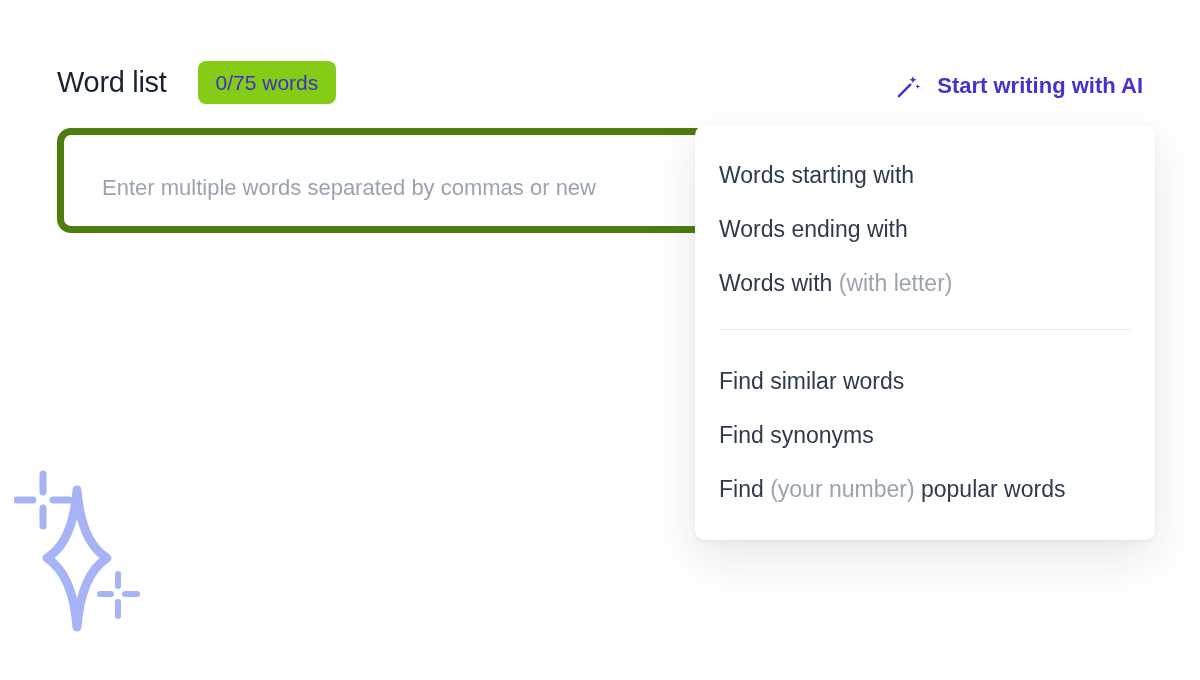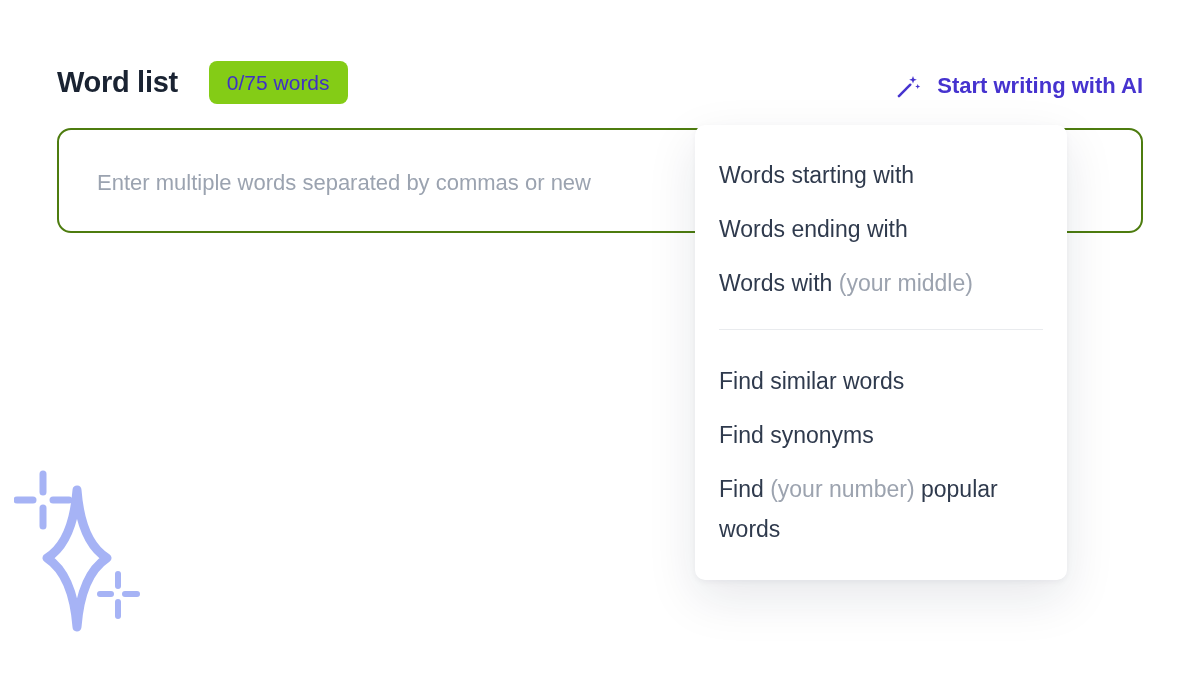--- a/index.html
+++ b/index.html
@@ -16,21 +16,21 @@
   
   .header {
     position: absolute;
     left: 57px; right: 57px; top: 58px;
     height: 48px;
     display: flex;
     align-items: center;
   }
   .page-title {
     font-size: 29px;
-    font-weight: 700;
+    font-weight: 400;
     color: #1a2332;
     letter-spacing: -0.3px;
   }
   .count-badge {
     margin-left: 31px;
     background: #84cc16;
     color: #4030c6;
     font-size: 21px;
     line-height: 1;
     padding: 11px 18px;
@@ -53,37 +53,37 @@
     margin-top: 8px;
   }
   .ai-link svg { display: block; }
 
   
   .word-input {
     position: absolute;
     left: 57px; top: 128px;
     width: 1086px;
     height: 105px;
-    border: 2px solid #4d7c0f;
+    border: 7px solid #4d7c0f;
     border-radius: 14px;
     padding: 40px 38px 0 38px;
     font-family: "Liberation Sans", sans-serif;
     font-size: 22px;
     color: #374151;
     resize: none;
     outline: none;
     background: #ffffff;
   }
   .word-input::placeholder { color: #9ba3b0; opacity: 1; }
 
   
   .menu-panel {
     position: absolute;
     left: 695px; top: 125px;
-    width: 372px;
+    width: 460px;
     background: #ffffff;
     border-radius: 10px;
     box-shadow: 0 2px 6px rgba(20, 25, 60, 0.05), 0 18px 50px rgba(20, 25, 60, 0.10);
     padding: 23px 0 24px 0;
     z-index: 5;
   }
   .menu-item {
     padding: 7px 24px;
     font-size: 23px;
     line-height: 40px;
@@ -122,21 +122,21 @@
       </span>
       <span>Start writing with AI</span>
     </button>
   </div>
 
   <textarea class="word-input" placeholder="Enter multiple words separated by commas or new" style=""></textarea>
 
   <div class="menu-panel" id="menu-panel">
       <div class="menu-item"><span>Words starting with</span></div>
       <div class="menu-item"><span>Words ending with</span></div>
-      <div class="menu-item"><span>Words with </span><span class="muted">(your middle)</span><br></div>
+      <div class="menu-item"><span>Words with </span><span class="muted">(with letter)</span><br></div>
       <div class="menu-divider"></div>
       <div class="menu-item"><span>Find similar words</span></div>
       <div class="menu-item"><span>Find synonyms</span></div>
       <div class="menu-item"><span>Find </span><span class="muted">(your number)</span><span> popular words</span></div>
     </div>
 
   <span class="decor-sparkles">
     <svg width="135" height="170" viewBox="0 0 135 170" fill="none">
       <path d="M63 24 Q67 76 93 92 Q67 109 63 161 Q59 109 33 92 Q59 76 63 24 Z" stroke="#a6b3f5" stroke-width="9" stroke-linejoin="round" fill="none"></path>
       <g stroke="#a6b3f5" stroke-width="7" stroke-linecap="round">

